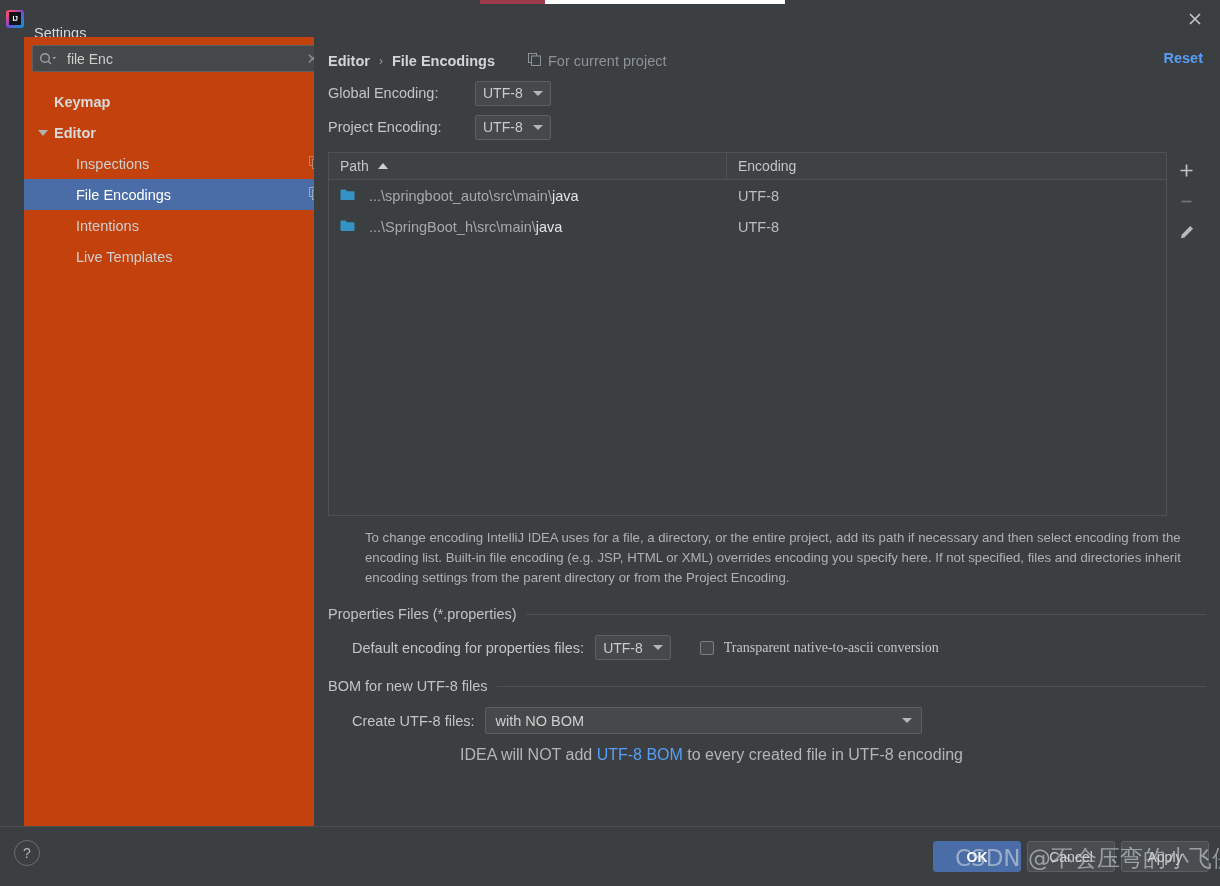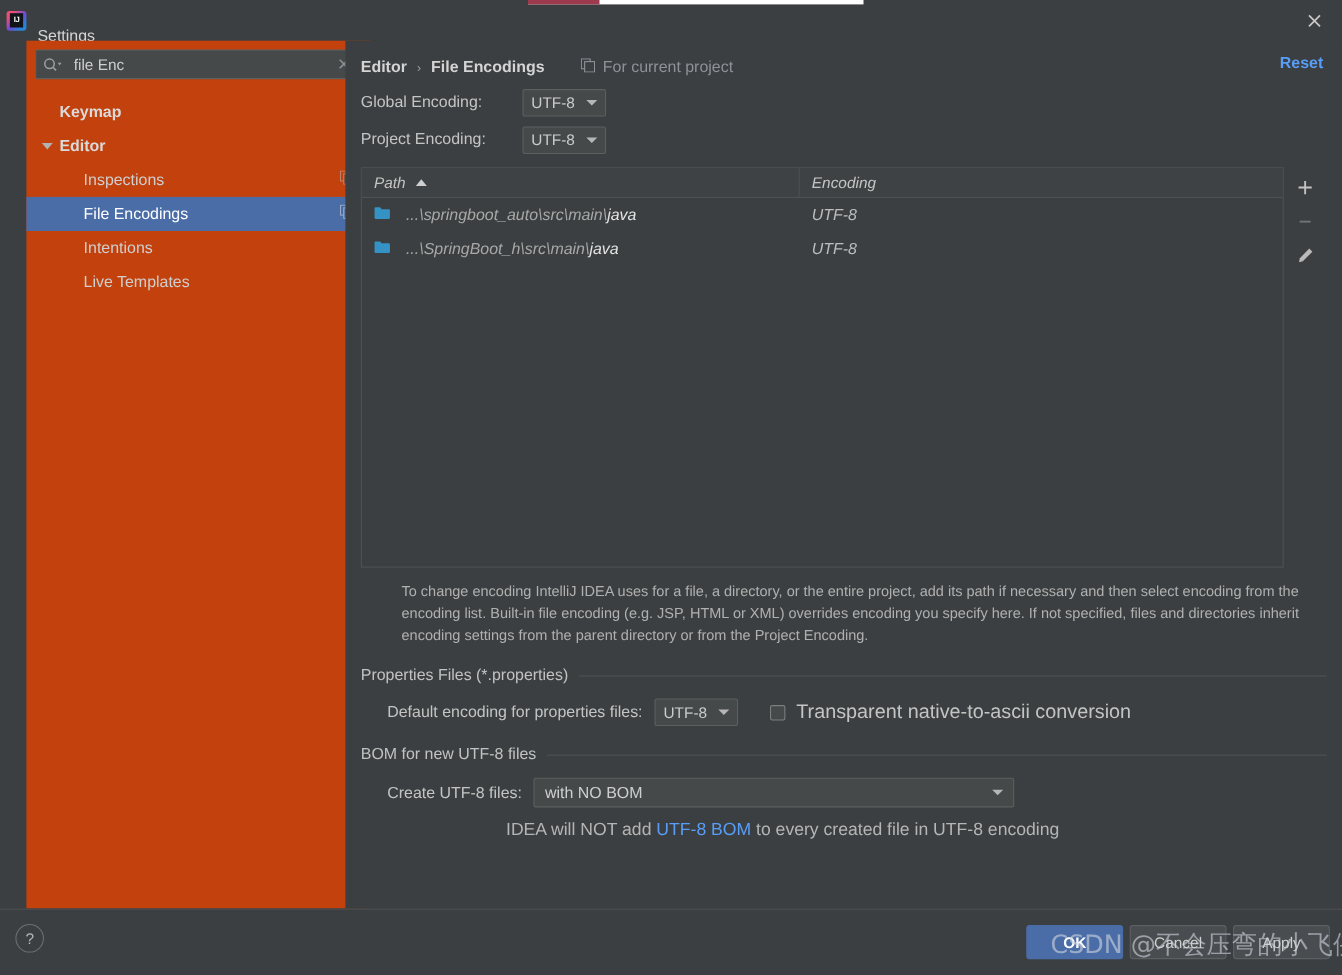--- a/index.html
+++ b/index.html
@@ -232,21 +232,20 @@
     display: flex;
     position: relative;
   }
   .table {
     width: 849px;
     height: 364px;
     background: #3c3f41;
     border: 1px solid #4f5254;
     display: flex;
     flex-direction: column;
-    font-style: italic;
   }
   .thead {
     display: flex;
     height: 27px;
     background: #3f4244;
     border-bottom: 1px solid #4f5254;
     flex: none;
   }
   .th {
     font-size: 14px;
@@ -333,21 +332,21 @@
     margin-left: 29px;
     cursor: pointer;
   }
   .checkbox {
     width: 14px; height: 14px;
     border: 1px solid #7c7f81;
     background: #45494a;
     border-radius: 2px;
     flex: none;
   }
-  .checkbox-label { font-size: 18px; color: #c4c4c4; }
+  .checkbox-label { font-size: 14px; color: #c4c4c4; font-family: Liberation Serif, serif; }
 
   .wide-combo {
     height: 27px;
     width: 437px;
     background: #45494a;
     border: 1px solid #5d5f5f;
     border-radius: 2px;
     display: flex;
     align-items: center;
     justify-content: space-between;

